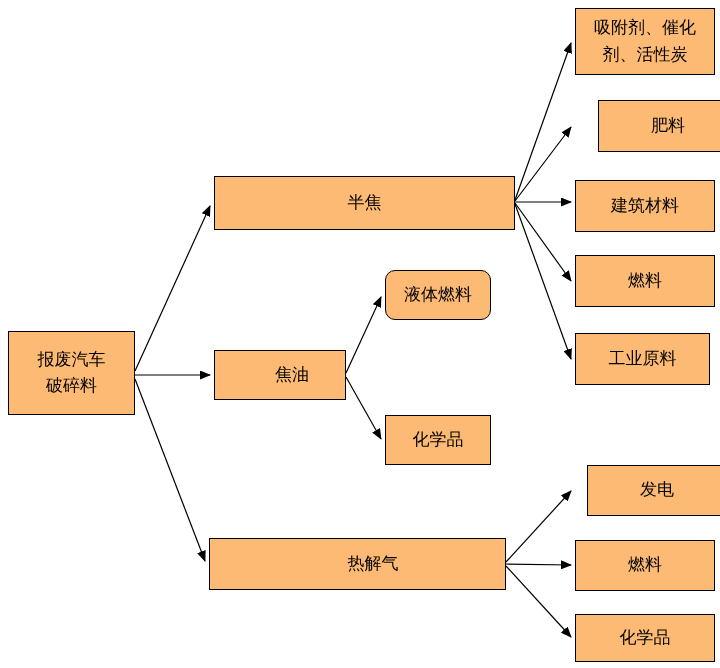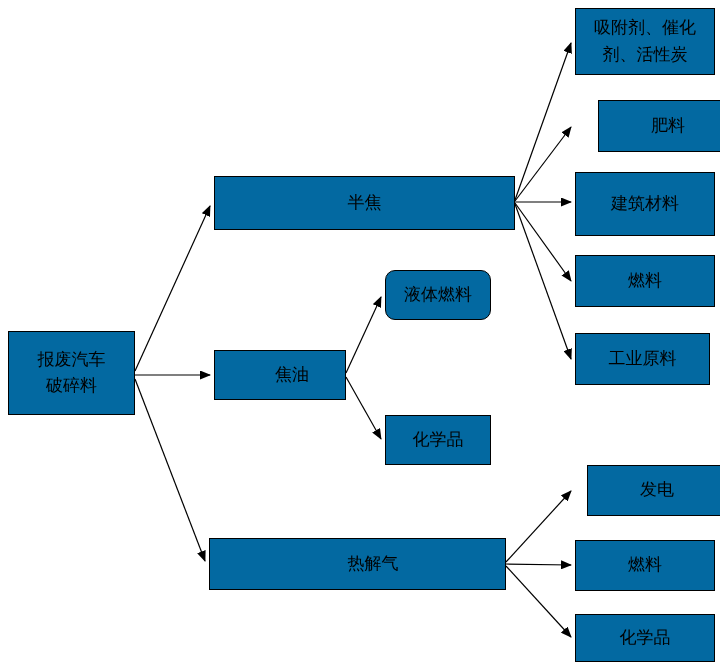--- a/index.html
+++ b/index.html
@@ -17,21 +17,21 @@
   }
   .edges {
     position: absolute;
     left: 0; top: 0;
     width: 720px; height: 668px;
   }
   .edges line { stroke: #000000; stroke-width: 1.2; }
   .node {
     position: absolute;
     border: 1px solid #000000;
-    background: #0369a1;
+    background: #fdba74;
     display: flex;
     flex-direction: column;
     align-items: center;
     justify-content: center;
     text-align: center;
     font-size: 17px;
     line-height: 1.55;
     padding: 2px 8px;
   }
 </style>
@@ -91,21 +91,21 @@
   </div>
 
   <div class="node" style="left:575px; top:8px; width:140px; height:67px;">
     <span>吸附剂、催化剂、活性炭</span>
   </div>
 
   <div class="node" style="left:598px; top:100px; width:140px; height:52px;">
     <span>肥料</span>
   </div>
 
-  <div class="node" style="left:575px; top:172px; width:140px; height:64px;">
+  <div class="node" style="left:575px; top:180px; width:140px; height:52px;">
     <span>建筑材料</span>
   </div>
 
   <div class="node" style="left:575px; top:255px; width:140px; height:52px;">
     <span>燃料</span>
   </div>
 
   <div class="node" style="left:575px; top:333px; width:135px; height:52px;">
     <span>工业原料</span>
   </div>

